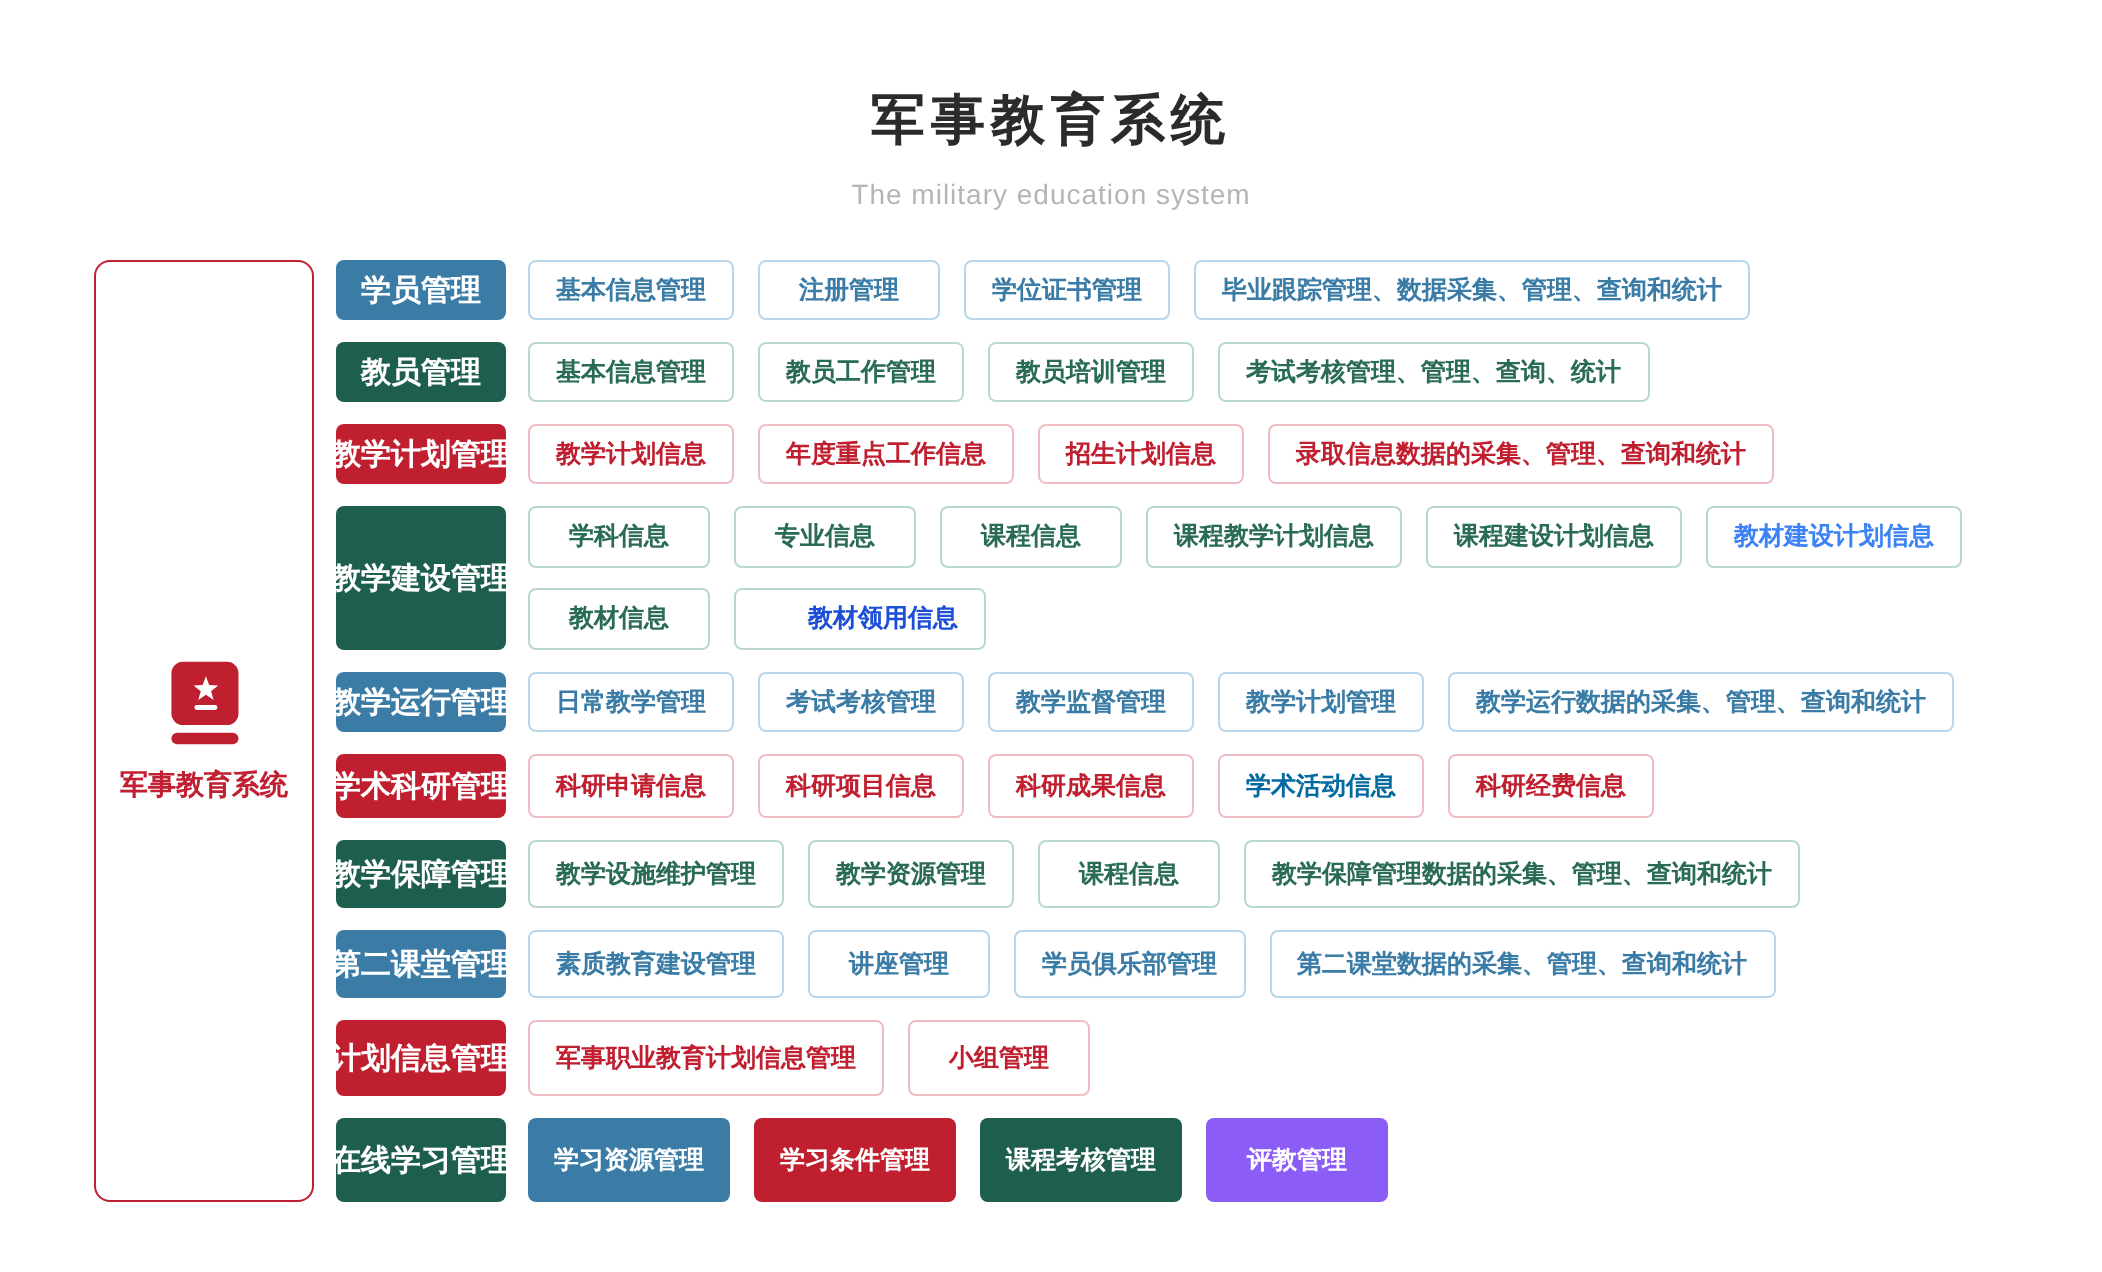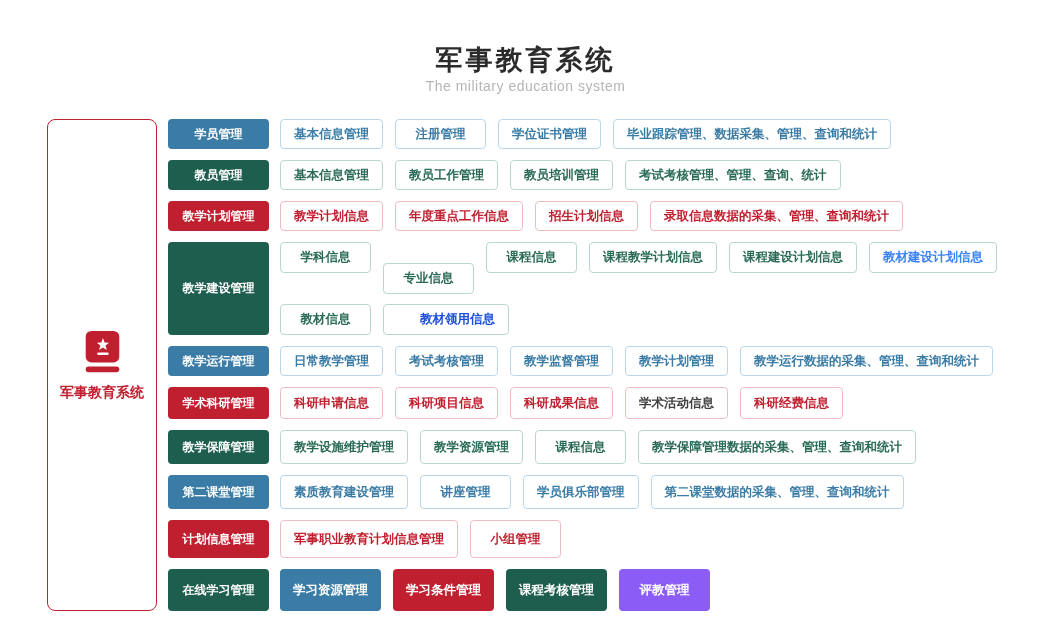--- a/index.html
+++ b/index.html
@@ -4,21 +4,21 @@
 <style>
   * { margin:0; padding:0; box-sizing:border-box; }
   html,body { width:1051px; height:636px; }
   body {
     background:#ffffff;
     font-family:"Liberation Sans","DejaVu Sans",sans-serif;
     overflow:hidden;
   }
   .header { text-align:center; padding-top:42px; }
   .title { font-size:27px; font-weight:bold; color:#2b2b2b; letter-spacing:3px; }
-  .subtitle { font-size:14px; color:#b5b5b5; letter-spacing:0.5px; }
+  .subtitle { font-size:14px; color:#b5b5b5; margin-top:11px; letter-spacing:0.5px; }
 
   .content {
     display:flex; align-items:stretch; gap:11px;
     padding:25px 0 0 47px;
   }
   .root-node {
     width:110px; flex:none;
     border:1px solid #c02031; border-radius:8px;
     display:flex; flex-direction:column; align-items:center; justify-content:center;
     gap:9px; background:#fff;
@@ -28,23 +28,23 @@
 
   .rows { display:flex; flex-direction:column; gap:11px; }
   .row { display:flex; gap:11px; align-items:stretch; --h:30px; }
   .row:nth-child(4) { --h:31px; }
   .row:nth-child(6) { --h:32px; }
   .row:nth-child(7), .row:nth-child(8) { --h:34px; }
   .row:nth-child(9) { --h:38px; }
   .row:nth-child(10) { --h:42px; }
 
   .category-btn {
-    width:101px; flex:none;
+    width:85px; flex:none;
     display:flex; align-items:center; justify-content:center;
-    color:#fff; font-size:12px; font-weight:bold;
+    color:#fff; font-size:15px; font-weight:bold;
     border:none; border-radius:4px; cursor:pointer;
     font-family:inherit; white-space:nowrap;
   }
   .lines { display:flex; flex-direction:column; gap:10px; }
   .line { display:flex; gap:12px; }
   .item-btn {
     height:var(--h); min-width:91px; padding:0 13px;
     display:flex; align-items:center; justify-content:center;
     background:#fff; border:1px solid; border-radius:4px;
     font-size:12.5px; font-weight:bold; cursor:pointer;
@@ -106,21 +106,21 @@
               <button class="item-btn" style="border-color: rgb(240, 188, 195); color: rgb(192, 31, 47);">招生计划信息</button>
               <button class="item-btn" style="border-color: rgb(240, 188, 195); color: rgb(192, 31, 47);">录取信息数据的采集、管理、查询和统计</button>
             </div>
           </div>
         </div>
         <div class="row">
           <button class="category-btn" style="background: rgb(30, 94, 78);">教学建设管理</button>
           <div class="lines">
             <div class="line">
               <button class="item-btn" style="border-color: rgb(185, 216, 203); color: rgb(42, 107, 88);">学科信息</button>
-              <button class="item-btn" style="border-color: rgb(185, 216, 203); color: rgb(42, 107, 88); margin-top: 21px;">专业信息</button>
+              <button class="item-btn" style="border-color: rgb(185, 216, 203); color: rgb(42, 107, 88);">专业信息</button>
               <button class="item-btn" style="border-color: rgb(185, 216, 203); color: rgb(42, 107, 88);">课程信息</button>
               <button class="item-btn" style="border-color: rgb(185, 216, 203); color: rgb(42, 107, 88);">课程教学计划信息</button>
               <button class="item-btn" style="border-color: rgb(185, 216, 203); color: rgb(42, 107, 88);">课程建设计划信息</button>
               <button class="item-btn" style="border-color: rgb(185, 216, 203); color: #3b82f6; font-family: Liberation Serif, serif;">教材建设计划信息</button>
             </div>
             <div class="line">
               <button class="item-btn" style="border-color: rgb(185, 216, 203); color: rgb(42, 107, 88);">教材信息</button>
               <button class="item-btn" style="border-color: rgb(185, 216, 203); color: #1d4ed8; padding-left: 36px;">教材领用信息</button>
             </div>
           </div>
@@ -137,21 +137,21 @@
             </div>
           </div>
         </div>
         <div class="row">
           <button class="category-btn" style="background: rgb(192, 31, 47);">学术科研管理</button>
           <div class="lines">
             <div class="line">
               <button class="item-btn" style="border-color: rgb(240, 188, 195); color: rgb(192, 31, 47);">科研申请信息</button>
               <button class="item-btn" style="border-color: rgb(240, 188, 195); color: rgb(192, 31, 47);">科研项目信息</button>
               <button class="item-btn" style="border-color: rgb(240, 188, 195); color: rgb(192, 31, 47);">科研成果信息</button>
-              <button class="item-btn" style="border-color: rgb(240, 188, 195); color: #404040;">学术活动信息</button>
+              <button class="item-btn" style="border-color: rgb(240, 188, 195); color: #0369a1;">学术活动信息</button>
               <button class="item-btn" style="border-color: rgb(240, 188, 195); color: rgb(192, 31, 47);">科研经费信息</button>
             </div>
           </div>
         </div>
         <div class="row">
           <button class="category-btn" style="background: rgb(30, 94, 78);">教学保障管理</button>
           <div class="lines">
             <div class="line">
               <button class="item-btn" style="border-color: rgb(185, 216, 203); color: rgb(42, 107, 88);">教学设施维护管理</button>
               <button class="item-btn" style="border-color: rgb(185, 216, 203); color: rgb(42, 107, 88);">教学资源管理</button>

